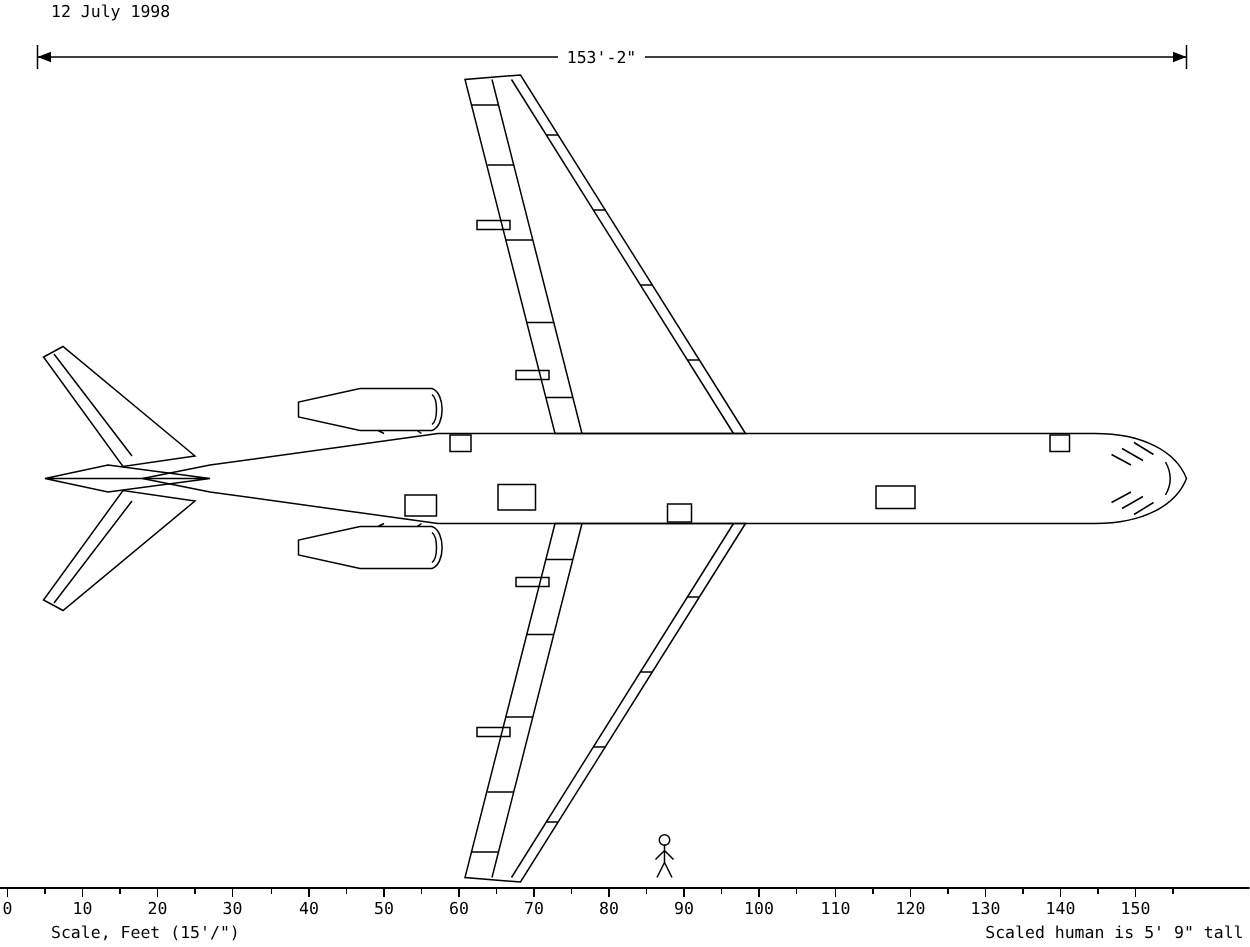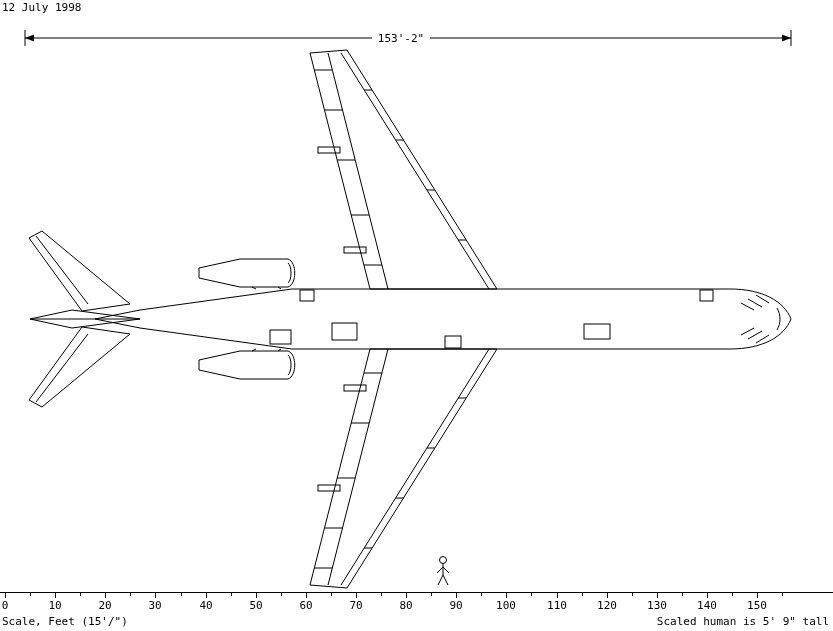--- a/index.html
+++ b/index.html
@@ -1,21 +1,21 @@
 <!DOCTYPE html>
 <html><head>
 <meta charset="utf-8">
 <style>
   html,body{margin:0;padding:0;background:#ffffff;}
   body{
     width:833px;height:631px;position:relative;overflow:hidden;
     font-family:"DejaVu Sans Mono","Liberation Mono",monospace;
     color:#000;
   }
-  .txt{position:absolute;font-size:11px;line-height:13px;white-space:pre;}
+  .txt{position:absolute;font-size:11px;line-height:13px;white-space:pre;margin-left:32px;}
   #date-label{left:2px;top:1px;}
   #caption-left{left:2px;top:615px;}
   #caption-right{right:4px;top:615px;}
   svg{position:absolute;left:0;top:0;}
   .ln{stroke:#000;stroke-width:1;fill:none;}
   .fillb{fill:#000;stroke:none;}
   .svgtxt{font-family:"DejaVu Sans Mono","Liberation Mono",monospace;font-size:11px;fill:#000;}
 </style>
 </head>
 <body>

